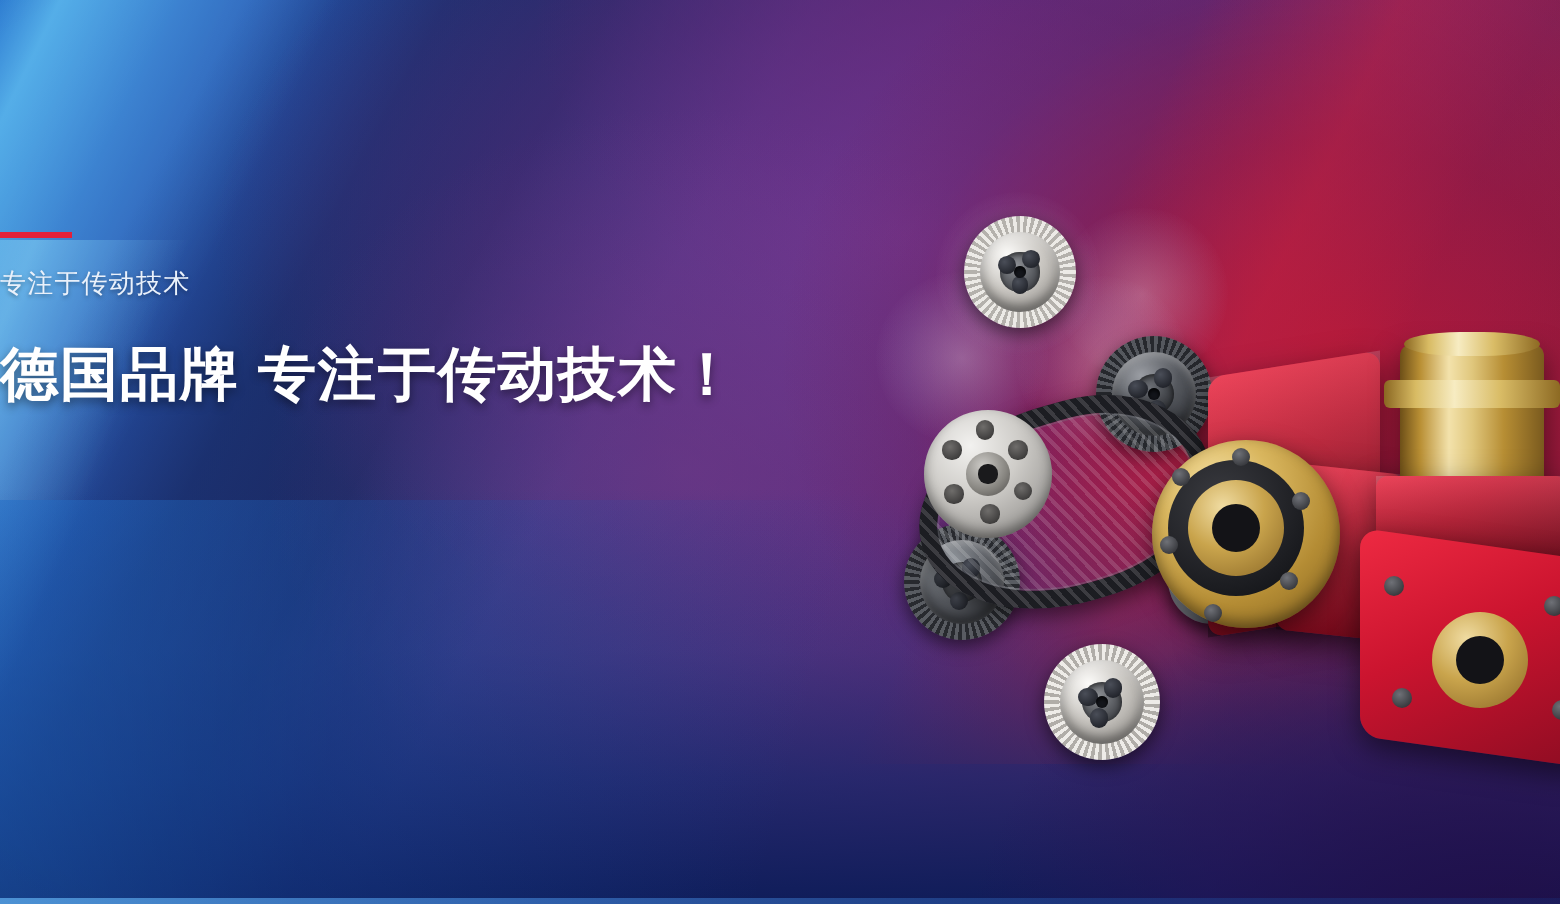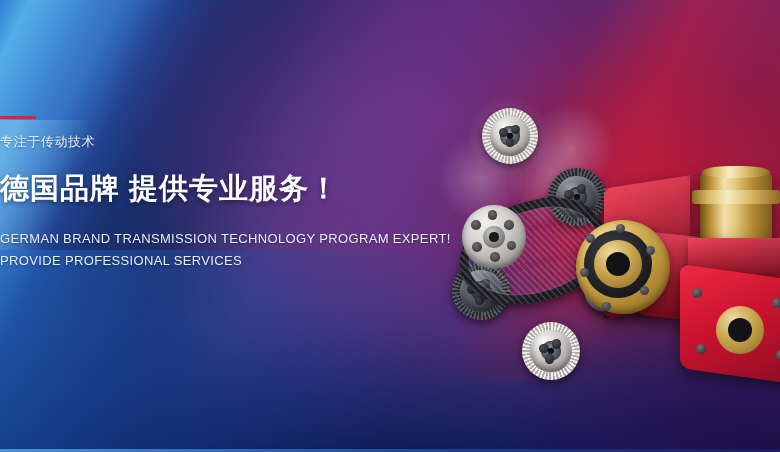--- a/index.html
+++ b/index.html
@@ -460,18 +460,16 @@
       <div class="gb-bolt" style="left:28px;top:190px;width:10px;height:10px;"></div>
     </div>
 
   </div>
 
   <div class="bg-baseline"></div>
 
   <div class="copy">
     <div class="accent-rule"></div>
     <div class="kicker">专注于传动技术</div>
-    <div class="headline">德国品牌 提供专业服务！</div>
-    <div class="sub-en l1">GERMAN BRAND TRANSMISSION TECHNOLOGY PROGRAM EXPERT!</div>
-    <div class="sub-en l2">PROVIDE PROFESSIONAL SERVICES</div>
+    <div class="headline">德国品牌 专注于传动技术！</div>
   </div>
 
 </div>
 
 </body></html>

